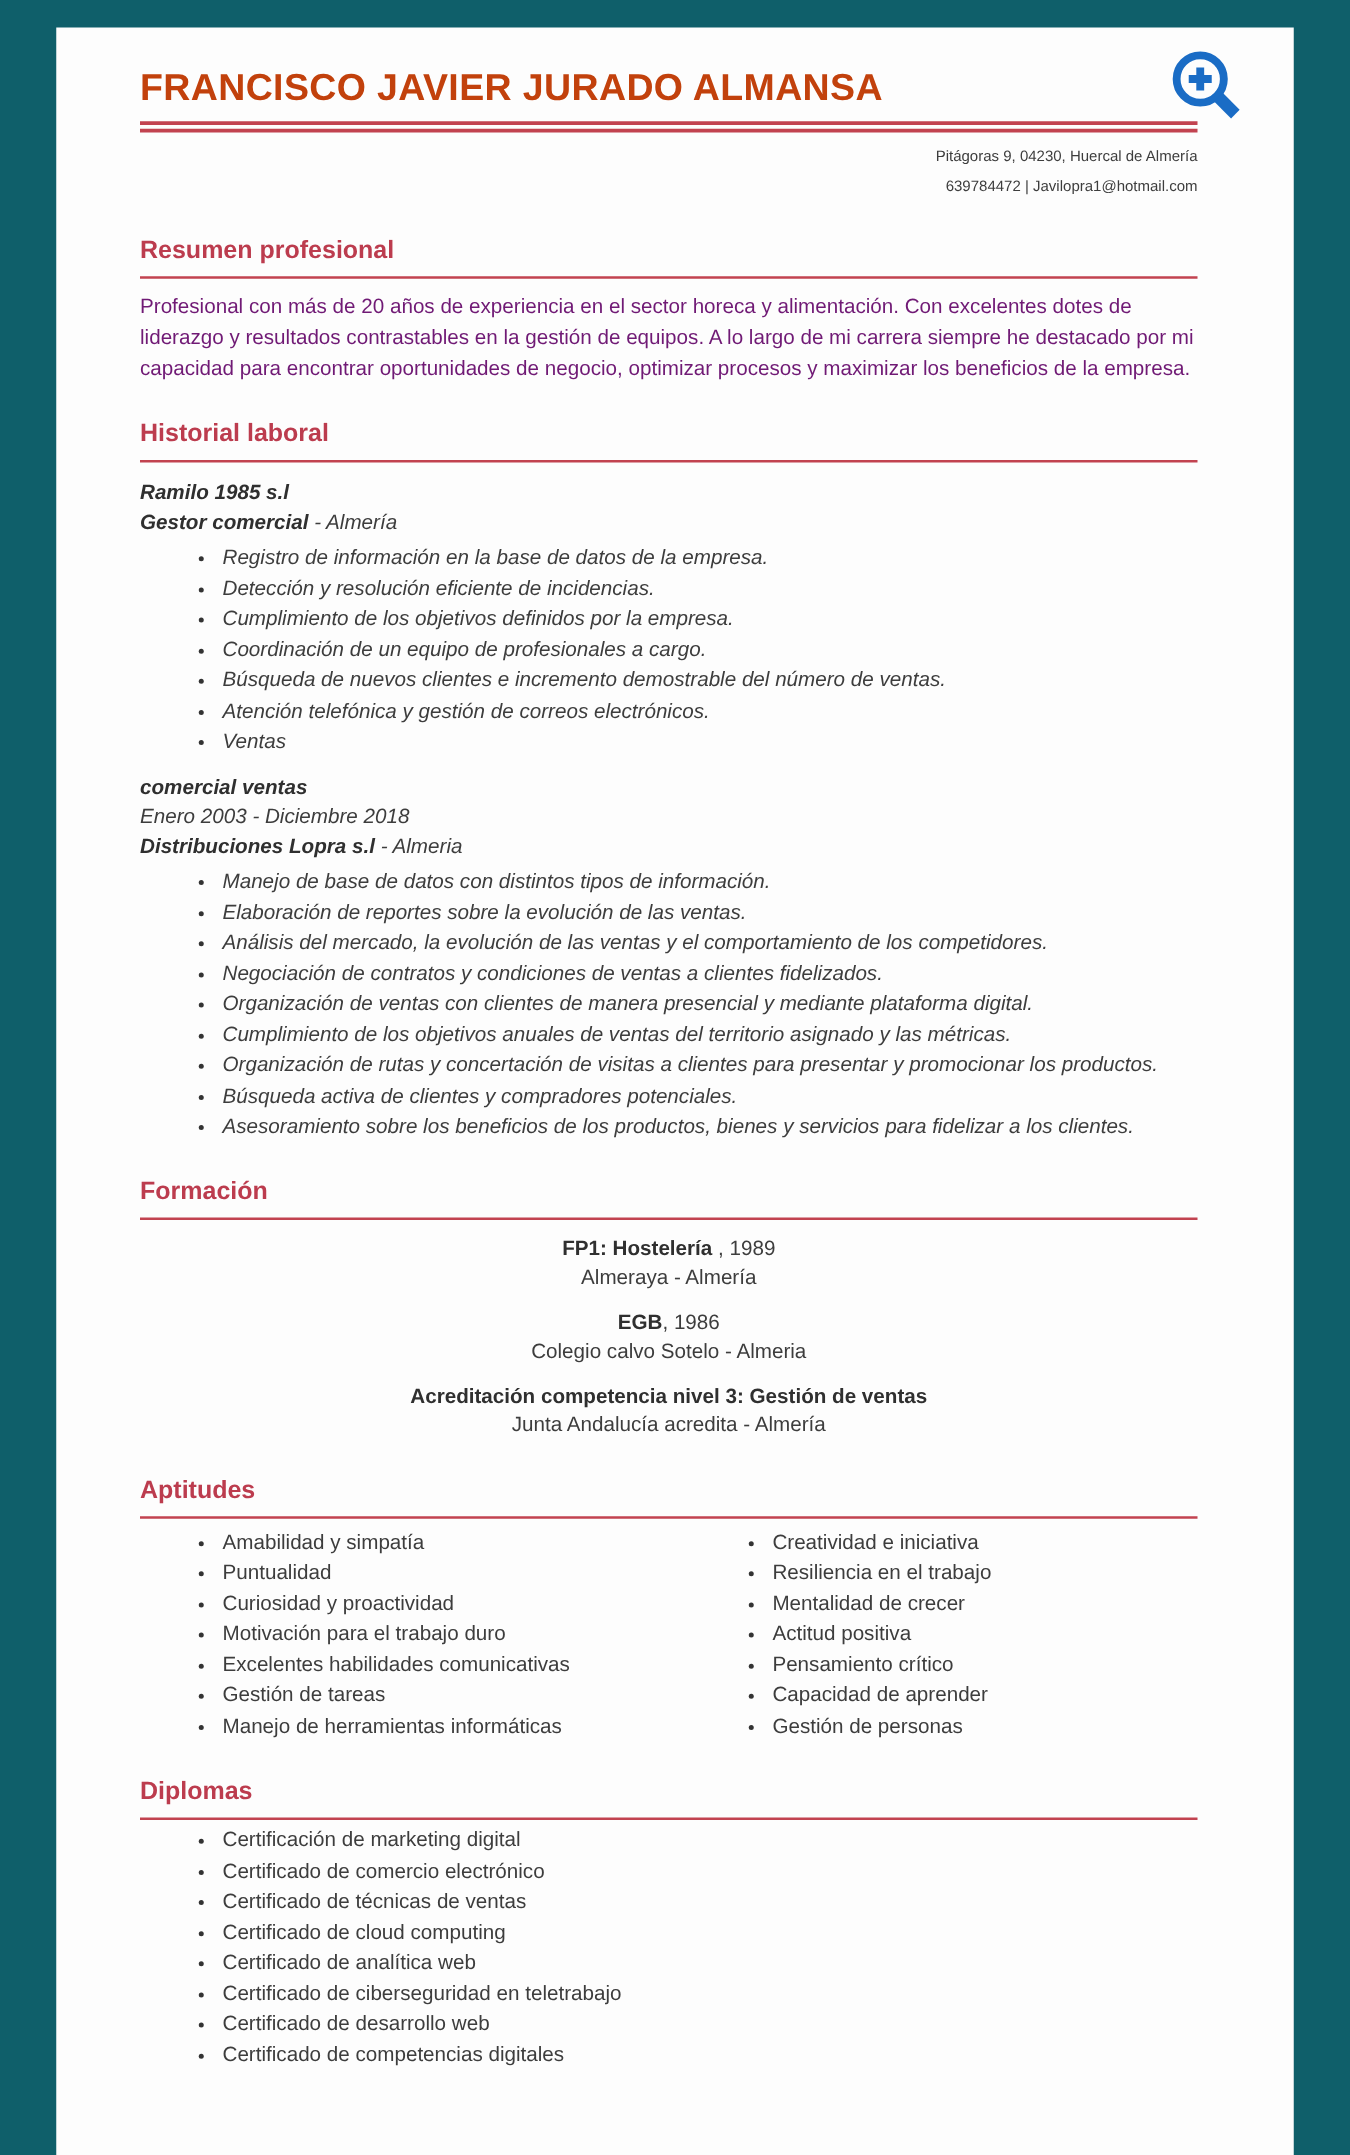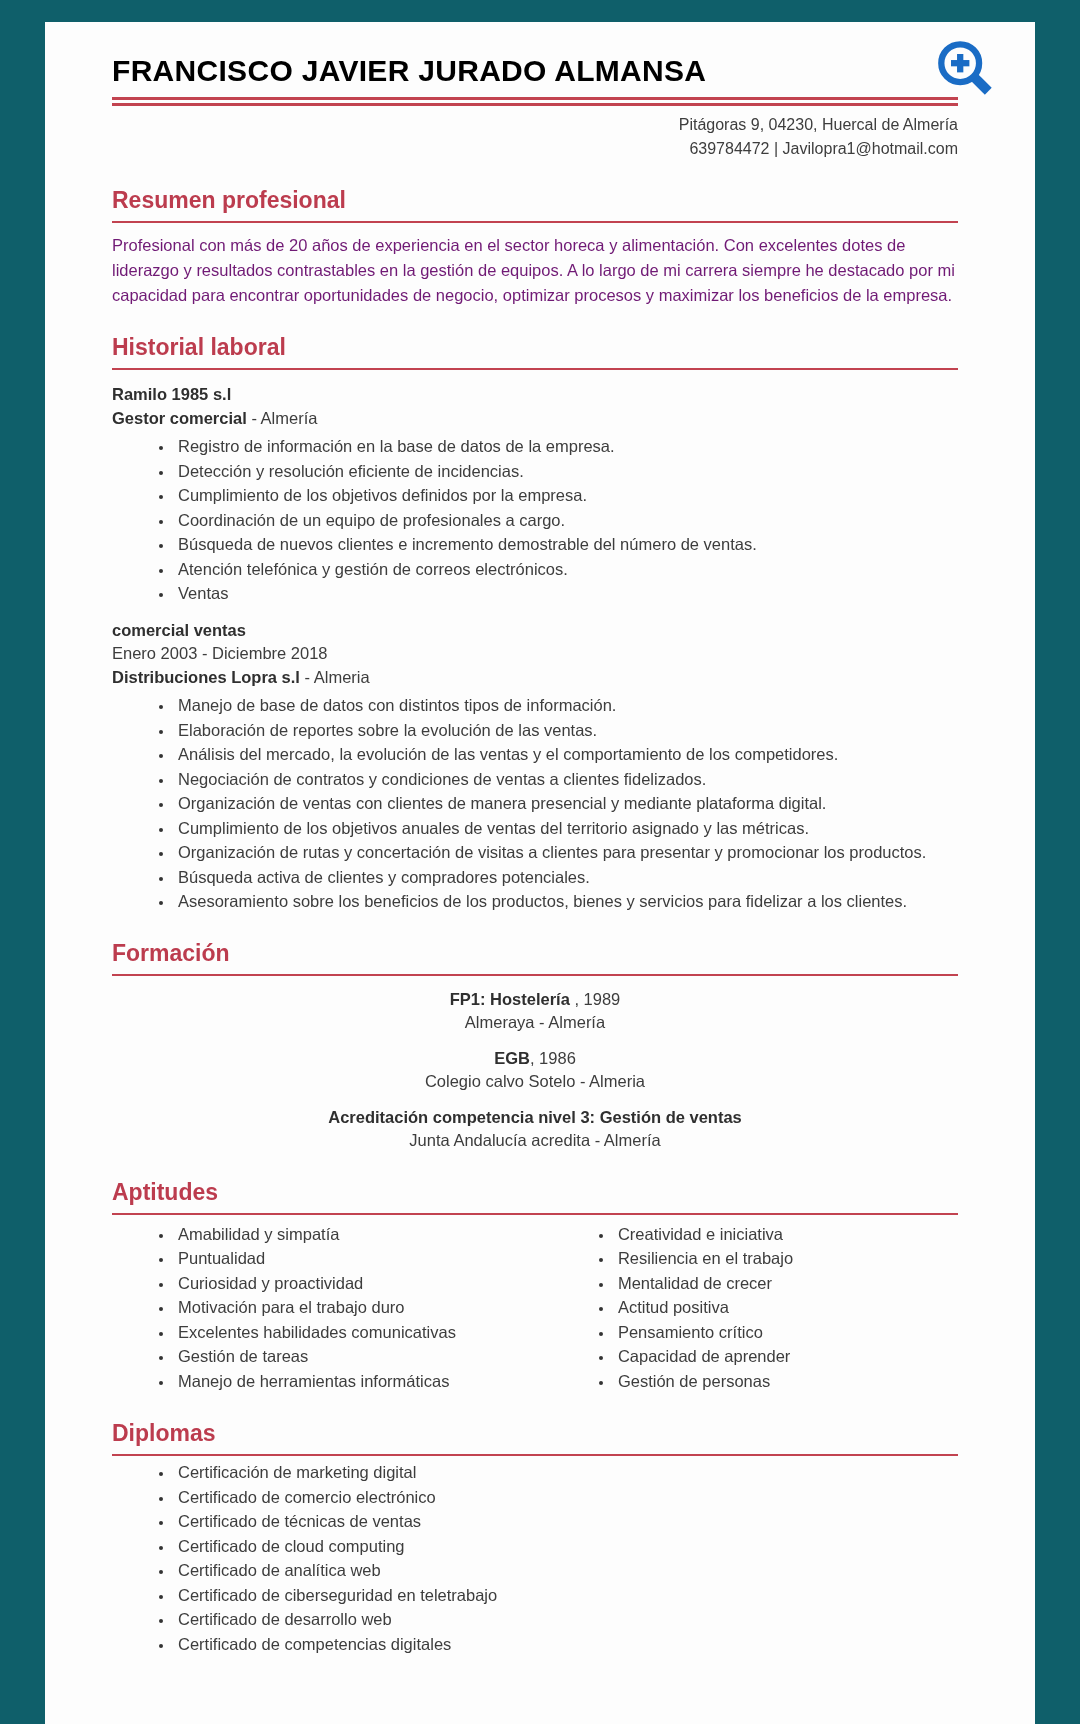--- a/index.html
+++ b/index.html
@@ -16,64 +16,64 @@
     position: absolute;
     left: 45px;
     top: 22px;
     width: 990px;
     height: 1702px;
     background: #fdfdfd;
     padding: 31px 77px 40px 67px;
   }
   
   .name-title {
-    color: #000000;
+    color: #c2410c;
     font-size: 30px;
     font-weight: 700;
     letter-spacing: 0.3px;
     line-height: 36px;
   }
   .double-rule { margin-top: 8px; }
   .double-rule .rule-line { height: 3px; background: #c24350; }
   .double-rule .rule-line + .rule-line { margin-top: 3px; }
   .contact-block {
     margin-top: 7px;
     text-align: right;
-    font-size: 16px;
+    font-size: 12px;
     color: #3d3d3d;
     line-height: 24px;
   }
   .zoom-btn {
     position: absolute;
     top: 16px;
     right: 38px;
     width: 62px;
     height: 62px;
     background: transparent;
     border: none;
     cursor: pointer;
     padding: 0;
   }
   
   .section-heading {
     color: #bc3c4e;
-    font-size: 23px;
+    font-size: 20px;
     font-weight: 700;
     line-height: 28px;
     padding-bottom: 7px;
     border-bottom: 2.5px solid #c24350;
   }
   .section { margin-top: 25px; }
   .summary-text {
     margin-top: 10px;
     font-size: 16.5px;
     line-height: 25px;
     color: #701a75;
   }
-  .job { margin-top: 13px; }
+  .job { margin-top: 13px; font-style: italic; }
   .job-title, .emph { font-weight: 700; color: #2f2f2f; }
   .plain-line, .job-line {
     font-size: 16.5px;
     line-height: 23.5px;
     color: #3d3d3d;
   }
   ul.bullet-list {
     margin-top: 5px;
     padding-left: 62px;
     list-style: disc outside;

